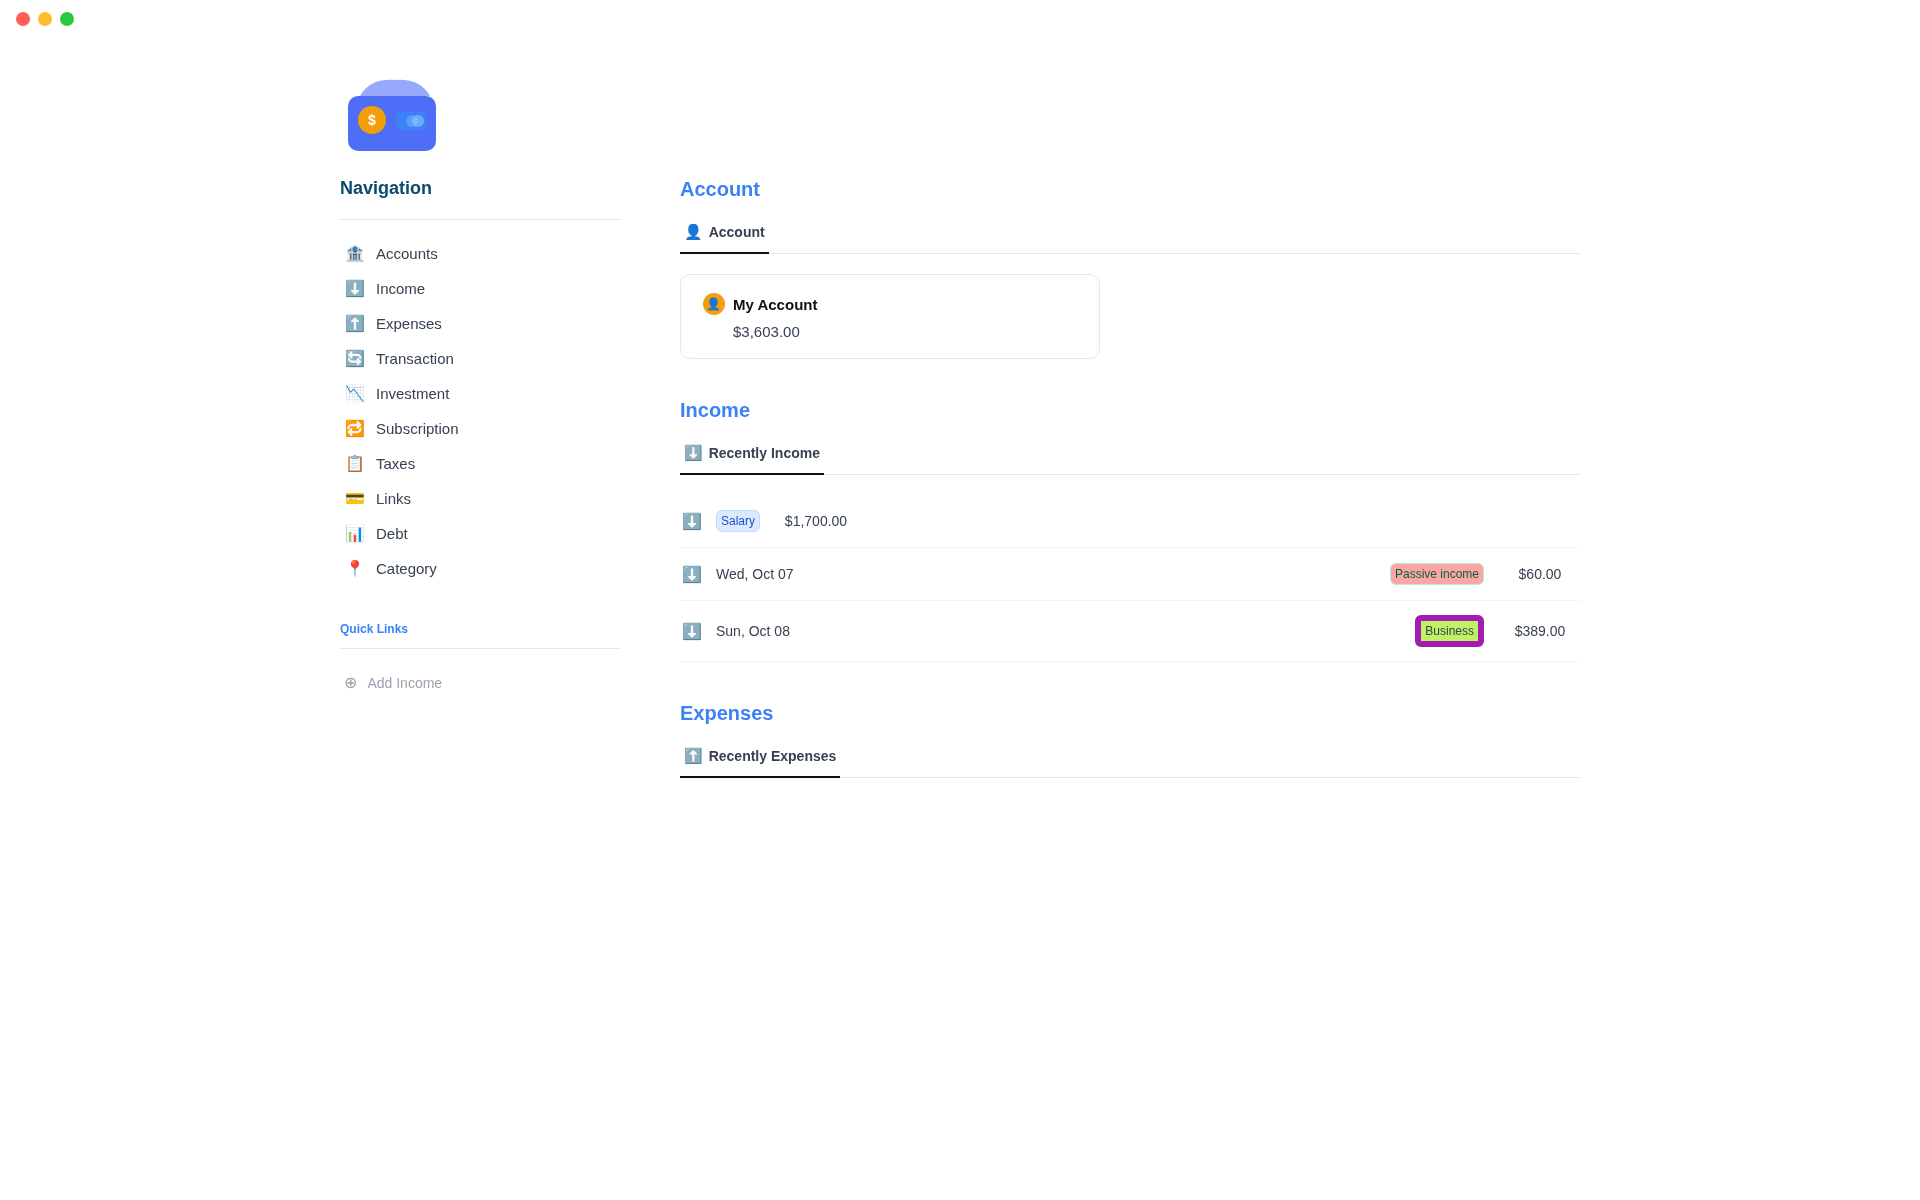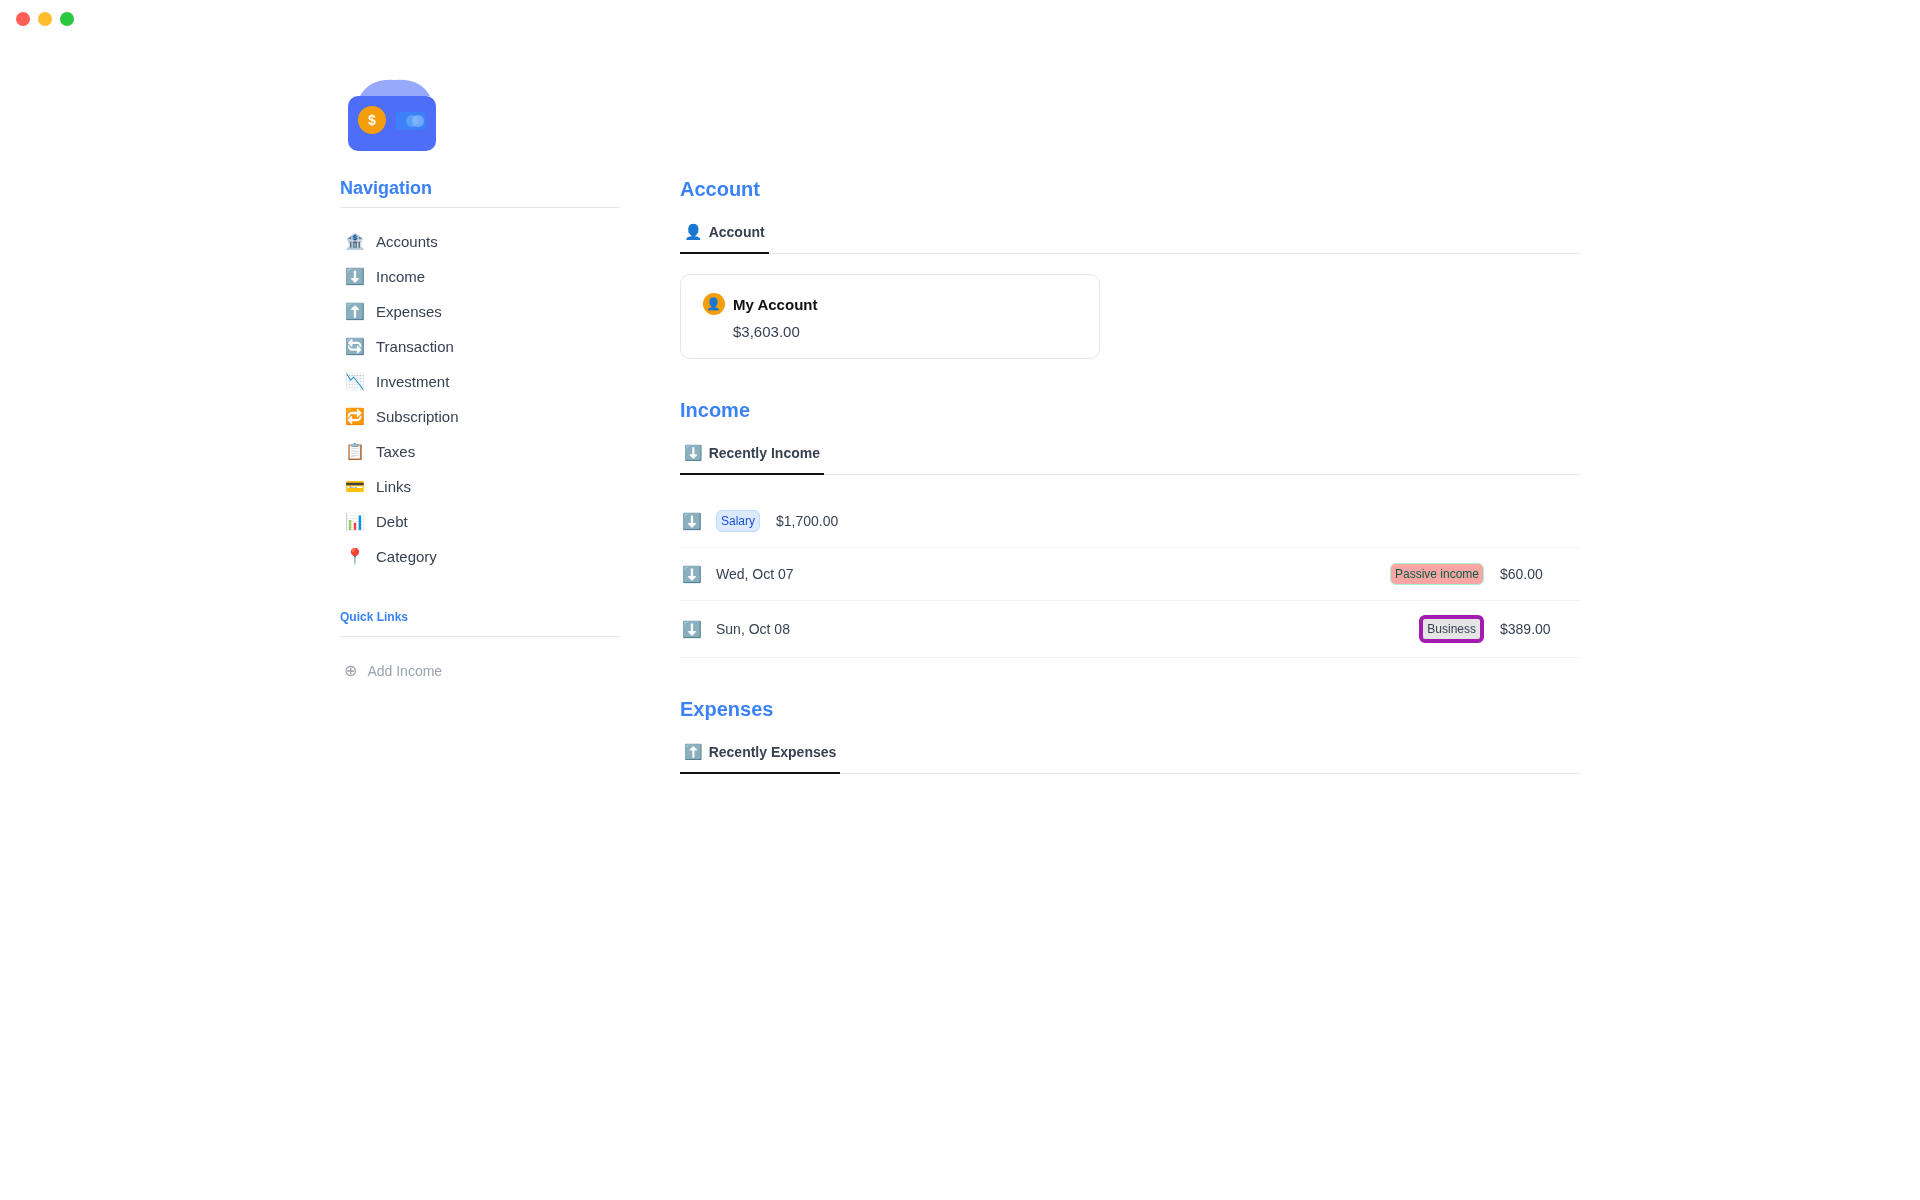--- a/index.html
+++ b/index.html
@@ -56,22 +56,22 @@
 
     
     .sidebar {
       width: 280px;
       flex-shrink: 0;
     }
 
     .nav-section-title {
       font-size: 18px;
       font-weight: 700;
-      color: #3b82f6;
-      margin-bottom: 8px;
+      color: #0c4a6e;
+      margin-bottom: 20px;
     }
 
     .nav-divider {
       border: none;
       border-top: 1px solid #e5e7eb;
       margin-bottom: 16px;
     }
 
     .nav-item {
       display: flex;
@@ -221,30 +221,30 @@
       background: #dbeafe;
       color: #1d4ed8;
       border: 1px solid #bfdbfe;
     }
     .badge-passive {
       background: #fca5a5;
       color: #065f46;
       border: 1px solid #a7f3d0;
     }
     .badge-business {
-      background: #e5e5e5;
-      color: #374151;
-      border: 4px solid #a21caf;
+      background: #bef264;
+      color: #374151;
+      border: 6px solid #a21caf;
     }
     .transaction-amount {
       font-size: 14px;
       color: #374151;
       font-weight: 500;
       min-width: 80px;
-      text-align: left;
+      text-align: center;
     }
 
     
     .expenses-section {}
 
     
     .wallet-svg { display: block; }
   </style>
 </head>
 <body>

